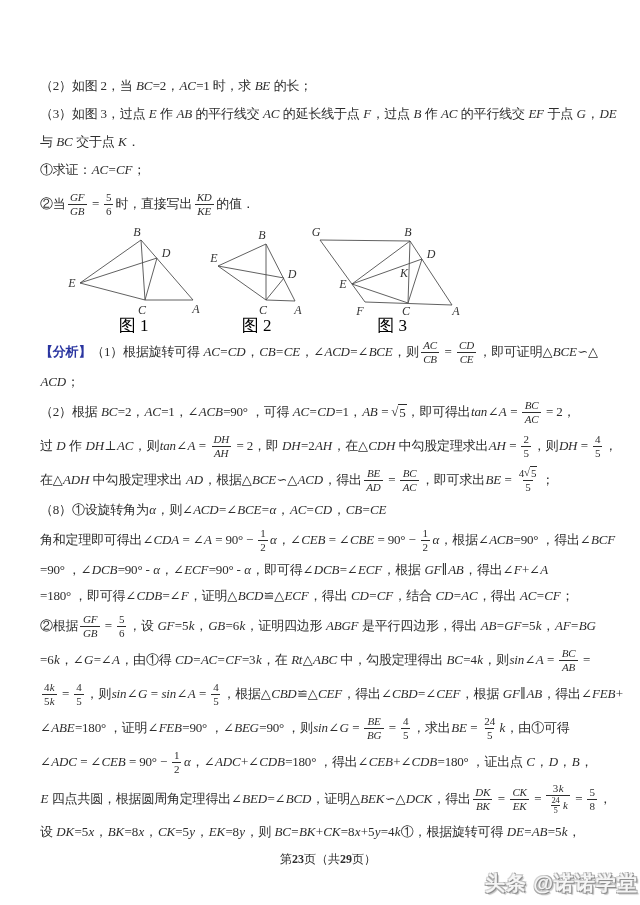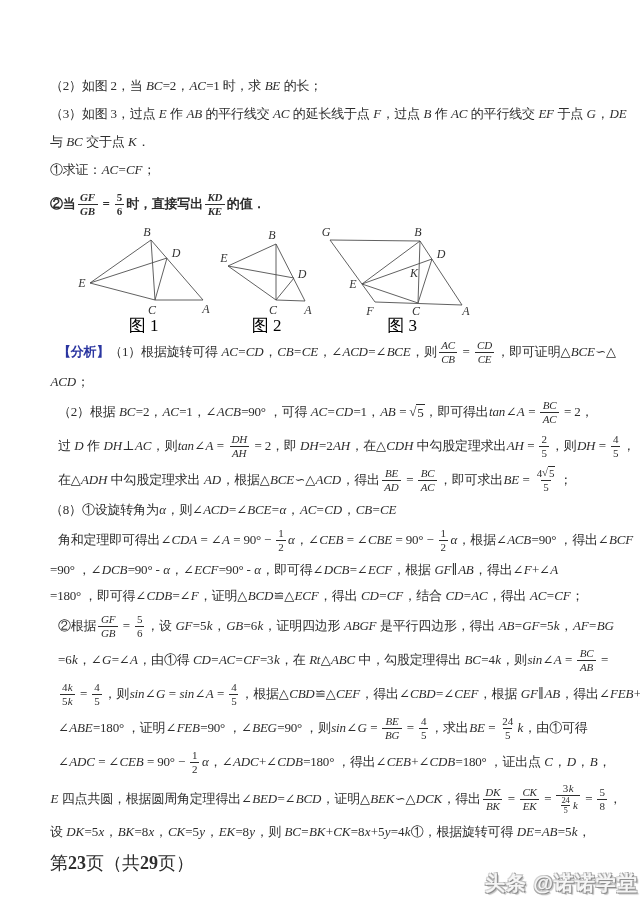--- a/index.html
+++ b/index.html
@@ -1,41 +1,41 @@
 <!DOCTYPE html>
 <html><head>
 <meta charset="utf-8">
 <style>
   html,body{margin:0;padding:0;}
   body{
     width:640px;height:905px;position:relative;background:#ffffff;overflow:hidden;
     font-family:"Liberation Serif","DejaVu Serif",serif;color:#2d2d2d;
   }
-  .content{padding:72px 24px 0 50px;}
+  .content{padding:72px 24px 0 40px;}
   .ln{display:flex;align-items:center;white-space:pre;font-size:13px;height:28px;letter-spacing:-0.2px;}
-  .problem .tall{height:40px;font-weight:bold;}
+  .problem .tall{height:40px;}
   .analysis .ln{height:26px;}
-  .analysis .tall{height:34px;margin-left:8px;}
+  .analysis .tall{height:34px;}
   .analysis .xtall{height:40px;}
   .v{font-style:italic;padding:0 0.5px;}
   .hl{color:#2a35a0;font-weight:bold;}
   .bd{font-weight:bold;}
   .frac{display:inline-flex;flex-direction:column;align-items:center;vertical-align:middle;
         margin:0 2px;font-size:11px;line-height:1.15;}
   .frac .den{border-top:1px solid #2d2d2d;padding:0 2px;display:inline-flex;align-items:center;}
   .frac .num{padding:0 2px;display:inline-flex;align-items:center;}
   .frac .frac{font-size:8.5px;margin:0 1px;}
   .rad{display:inline-flex;align-items:flex-start;}
   .rad .rv{border-top:1px solid #2d2d2d;padding:0 1px;}
   .figrow{display:flex;gap:8px;padding-left:26px;margin:2px 0 2px 0;}
   .fig{display:flex;flex-direction:column;align-items:center;}
   .figcap{font-size:17px;height:15px;line-height:15px;color:#000000;}
   .fig svg text{font-family:"Liberation Serif","DejaVu Serif",serif;font-style:italic;font-size:12px;fill:#333;}
   .fig svg line{stroke:#4f4f4f;stroke-width:0.9;}
-  .footer{margin-top:6px;font-size:18px;height:16px;}
+  .footer{margin-top:6px;text-align:center;font-size:12px;height:16px;}
   .watermark{
     position:absolute;right:2px;bottom:8px;
     font-family:"Liberation Sans","DejaVu Sans",sans-serif;font-weight:bold;font-size:20px;
     color:#f6f6f6;letter-spacing:1px;
     text-shadow:1px 1px 0 #8c8c8c,2px 2px 1px #c0c0c0,-1px -1px 0 #d2d2d2,1px -1px 0 #a8a8a8,-1px 1px 0 #a8a8a8;
   }
 </style>
 </head>
 <body>
 

